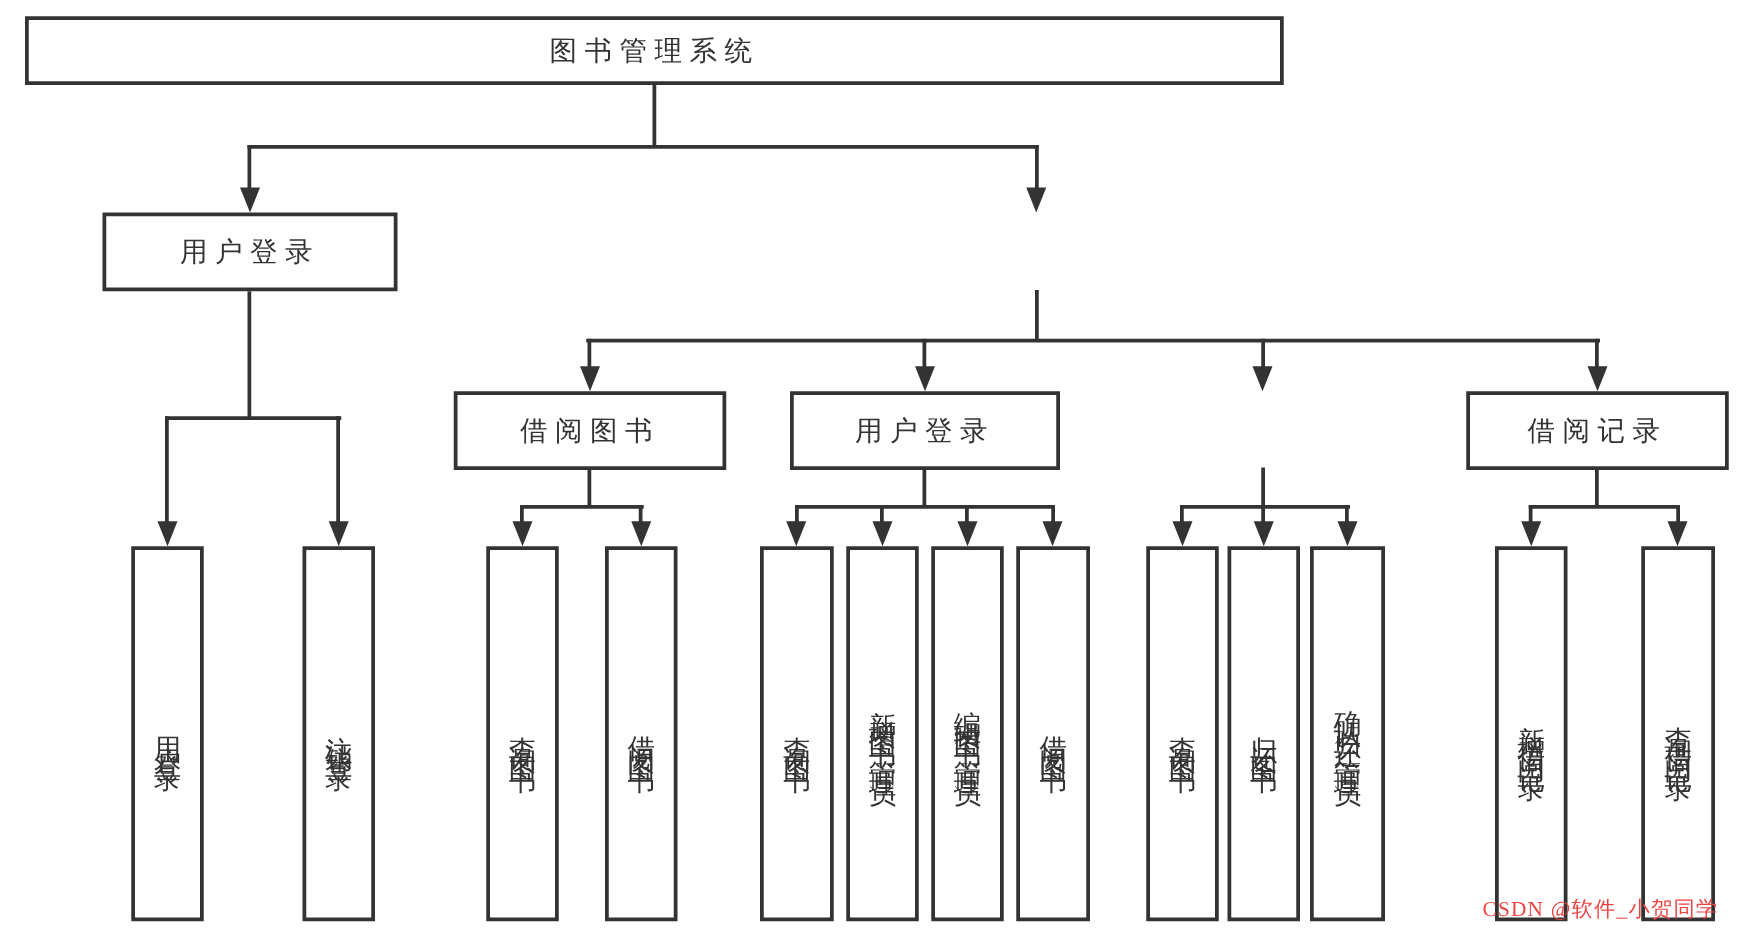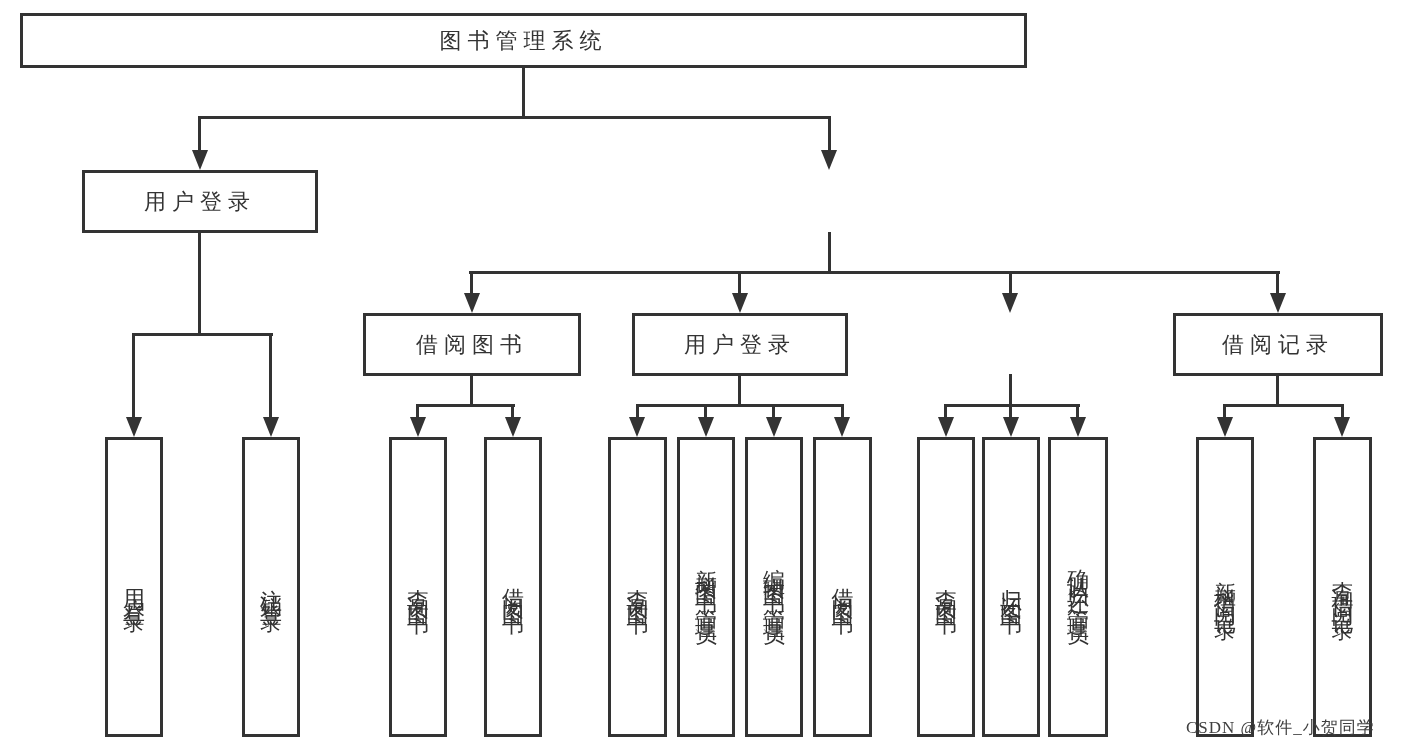--- a/index.html
+++ b/index.html
@@ -18,21 +18,21 @@
     display:flex;align-items:center;justify-content:center;
     font-size:22px;letter-spacing:8px;line-height:1;z-index:2;
   }
   .vl{position:absolute;width:3px;background:#333333;z-index:1;}
   .hl{position:absolute;height:3px;background:#333333;z-index:1;}
   .ar{position:absolute;width:0;height:0;z-index:1;
     border-left:8px solid transparent;border-right:8px solid transparent;
     border-top:20px solid #333333;}
   .watermark{
     position:absolute;left:1186px;top:716px;z-index:5;
-    font-size:17px;letter-spacing:1px;color:#404040;white-space:nowrap;
+    font-size:17px;letter-spacing:1px;color:#ef4444;white-space:nowrap;
   }
 </style>
 </head>
 <body>
 
 <div class="canvas">
 
   <div class="vl" style="left:522px;top:67px;height:51px"></div>
   <div class="hl" style="left:198px;top:116px;width:633px"></div>
   <div class="vl" style="left:198px;top:116px;height:38px"></div>

